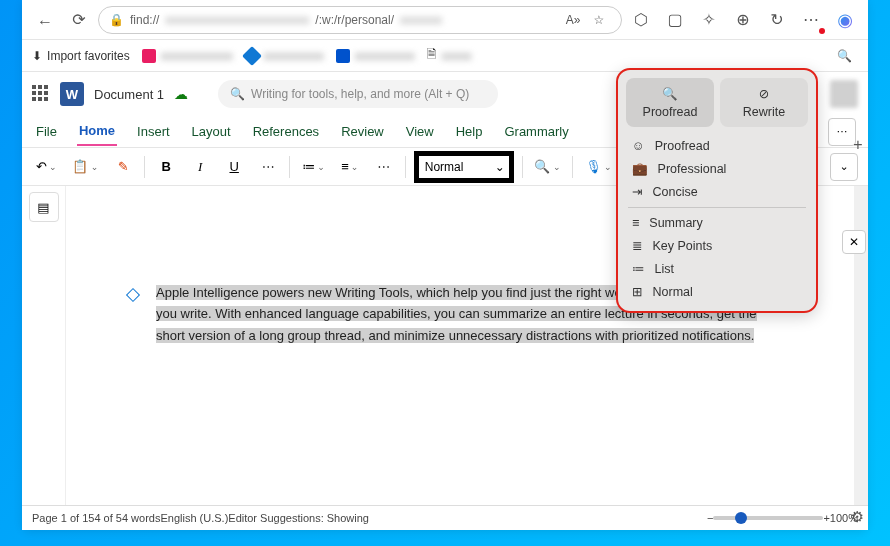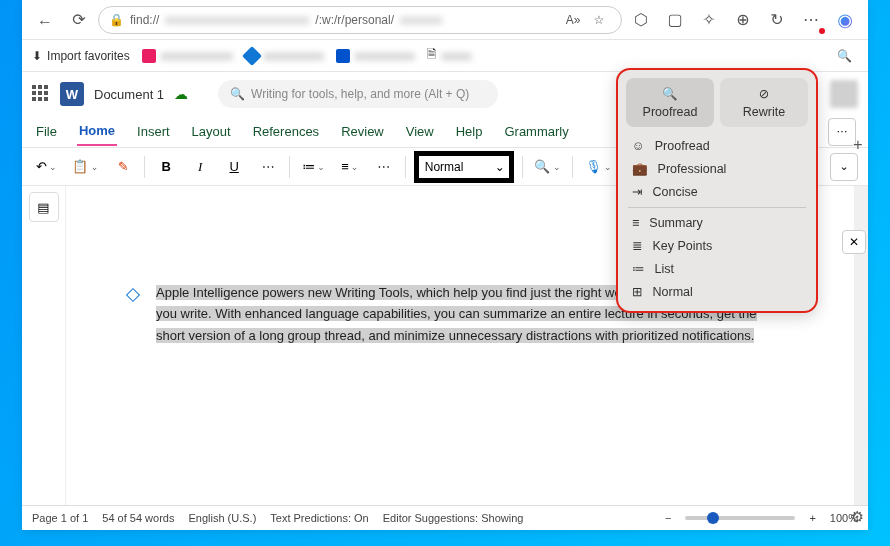--- a/index.html
+++ b/index.html
@@ -40,21 +40,21 @@
 .mic { color: #1078d4; }
 .doc-area { flex: 1; display: flex; background: #f5f5f5; position: relative; overflow: hidden; }
 .nav-rail { width: 44px; background: #fff; display: flex; justify-content: center; padding-top: 6px; border-right: 1px solid #eee; }
 .nav-btn { width: 30px; height: 30px; border: 1px solid #ddd; border-radius: 4px; display: flex; align-items: center; justify-content: center; font-size: 13px; }
 .page { flex: 1; background: #fff; margin: 0 0 0 0; padding: 96px 90px 30px 90px; position: relative; font-size: 13px; line-height: 1.65; color: #222; }
 .diamond { position: absolute; left: 62px; top: 104px; width: 10px; height: 10px; border: 1.5px solid #1078d4; transform: rotate(45deg); }
 .sel { background: #d0d0d0; }
 .h1 { font-size: 14px; }
 .scrollbar { width: 14px; background: #f0f0f0; position: relative; }
 .pane-close { position: absolute; top: 44px; right: 2px; width: 24px; height: 24px; border: 1px solid #ccc; border-radius: 4px; display: flex; align-items: center; justify-content: center; font-size: 12px; background: #fff; }
-.status { height: 24px; display: flex; align-items: center; padding: 12px 10px; gap: 14px; font-size: 11px; color: #444; border-top: 1px solid #ddd; }
+.status { height: 24px; display: flex; align-items: center; padding: 12px 10px; font-size: 11px; color: #444; border-top: 1px solid #ddd; }
 .slider { width: 110px; height: 4px; background: #ccc; border-radius: 2px; position: relative; }
 .slider .knob { width: 12px; height: 12px; background: #185abd; border-radius: 50%; position: absolute; left: 22px; top: -4px; }
 .popup { position: absolute; right: 72px; top: 68px; width: 202px; background: #e8e7e6; border: 2.5px solid #e2231a; border-radius: 14px; padding: 8px; font-size: 12.5px; color: #333; box-shadow: 0 4px 16px rgba(0,0,0,0.18); z-index: 10; }
 .popup-top { display: flex; gap: 6px; }
 .big-btn { flex: 1; background: #dcdbda; border-radius: 8px; padding: 8px 0; display: flex; flex-direction: column; align-items: center; gap: 4px; cursor: pointer; }
 .big-btn.on { background: #d0cfce; }
 .popup-list { margin-top: 8px; display: flex; flex-direction: column; }
 .popup-item { display: flex; align-items: center; gap: 10px; padding: 4px 6px; }
 .popup-hr { height: 1px; background: #c8c7c6; margin: 4px 2px; }
 .gear { position: absolute; right: 4px; bottom: 4px; color: #555; font-size: 15px; }
@@ -190,21 +190,20 @@
       </div>
       <div class="scrollbar">
         <div class="pane-close">✕</div>
       </div>
     </div>
 
     <div class="status">
       <span>Page 1 of 1</span>
       <span>54 of 54 words</span>
       <span>English (U.S.)</span>
-      <span>Text Predictions: On</span>
       <span>Editor Suggestions: Showing</span>
       <span style="margin-left:auto">−</span>
       <div class="slider">
           <div class="knob"></div>
         </div>
       <span>+</span>
       <span>100%</span>
     </div>
 
     <div class="sidebar-rail">

